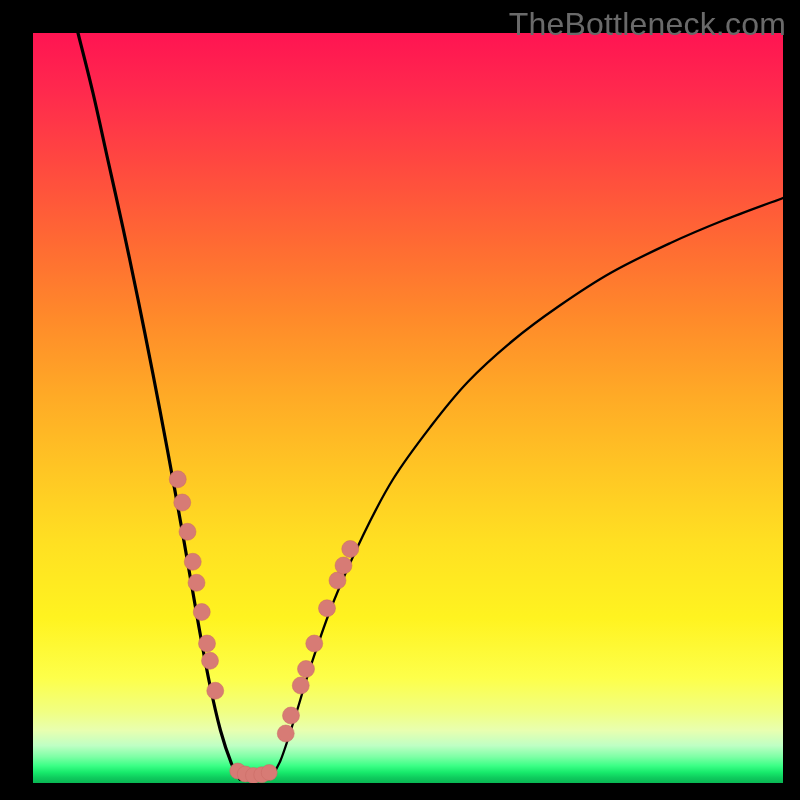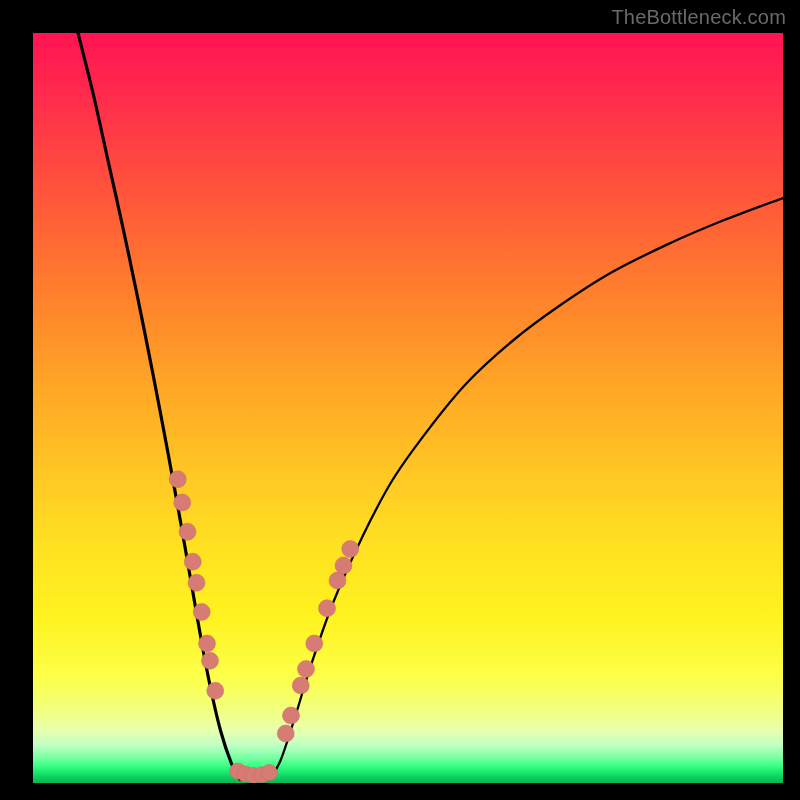--- a/index.html
+++ b/index.html
@@ -55,21 +55,21 @@
     position: absolute;
     left: 0; top: 0;
     width: 750px;
     height: 750px;
   }
   .watermark {
     position: absolute;
     top: 6px;
     right: 14px;
     color: #6a6a6a;
-    font-size: 20px;
+    font-size: 32px;
     font-weight: 500;
     letter-spacing: 0.2px;
     user-select: none;
   }
 </style>
 </head>
 <body>
 
 <div class="frame">
   <div class="plot">

